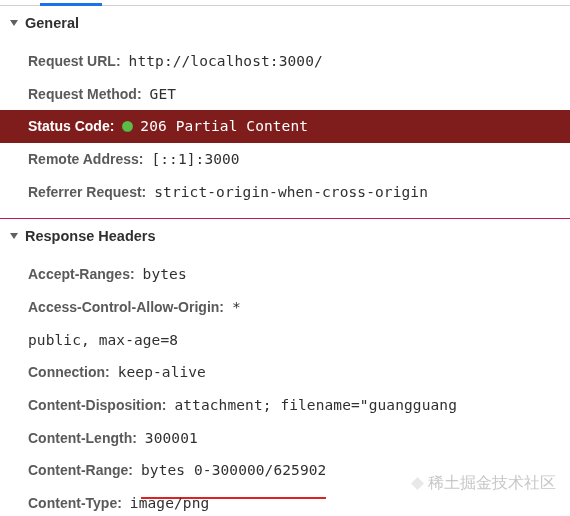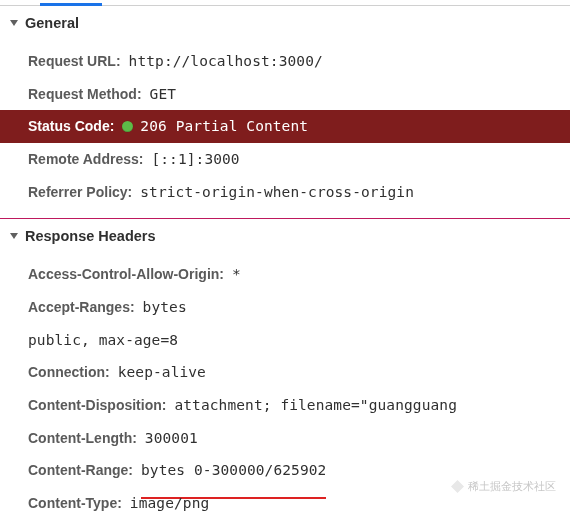--- a/index.html
+++ b/index.html
@@ -92,21 +92,21 @@
       box-shadow: inset 0 -1px 0 rgba(0,0,0,0.15), 0 0 0 0.5px rgba(0,0,0,0.08);
     }
     .underline-red {
       border-bottom: 2.5px solid #d22;
       padding-bottom: 19px;
     }
     .watermark {
       position: fixed;
       right: 14px;
       bottom: 22px;
-      font-size: 11px;
+      font-size: 16px;
       color: #c7c7c7;
       display: flex;
       align-items: center;
       gap: 4px;
       pointer-events: none;
     }
     .watermark-logo {
       width: 13px;
       height: 13px;
       background: #e8e8e8;
@@ -136,39 +136,39 @@
       <span class="label">Status Code:</span>
       <span class="value">
         <span class="status-dot"></span><span>206 Partial Content</span>
       </span>
     </div>
     <div class="row">
       <span class="label">Remote Address:</span>
       <span class="value">[::1]:3000</span>
     </div>
     <div class="row">
-      <span class="label">Referrer Policy:</span>
+      <span class="label">Referrer Request:</span>
       <span class="value">strict-origin-when-cross-origin</span>
     </div>
   </div>
 </div>
 
 <div class="section">
   <div class="section-header">
     <span class="disclosure"></span>
     <span>Response Headers</span>
   </div>
   <div class="rows">
     <div class="row">
+      <span class="label">Accept-Ranges:</span>
+      <span class="value">bytes</span>
+    </div>
+    <div class="row">
       <span class="label">Access-Control-Allow-Origin:</span>
       <span class="value">*</span>
-    </div>
-    <div class="row">
-      <span class="label">Accept-Ranges:</span>
-      <span class="value">bytes</span>
     </div>
     <div class="row">
       <span class="value">public, max-age=8</span>
     </div>
     <div class="row">
       <span class="label">Connection:</span>
       <span class="value">keep-alive</span>
     </div>
     <div class="row">
       <span class="label">Content-Disposition:</span>

